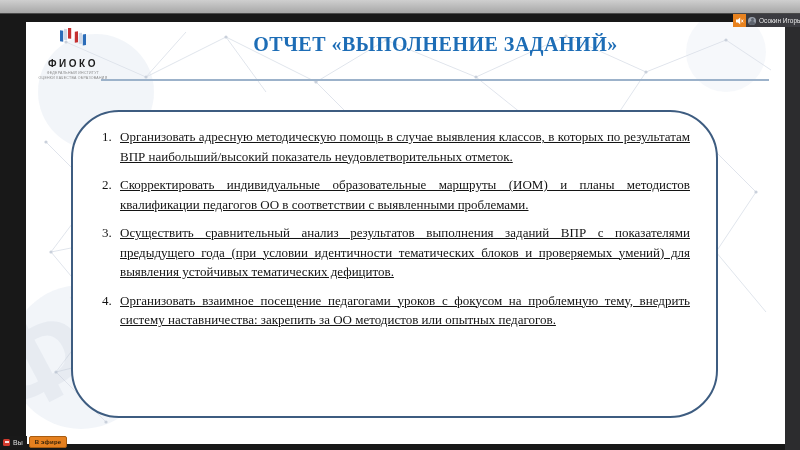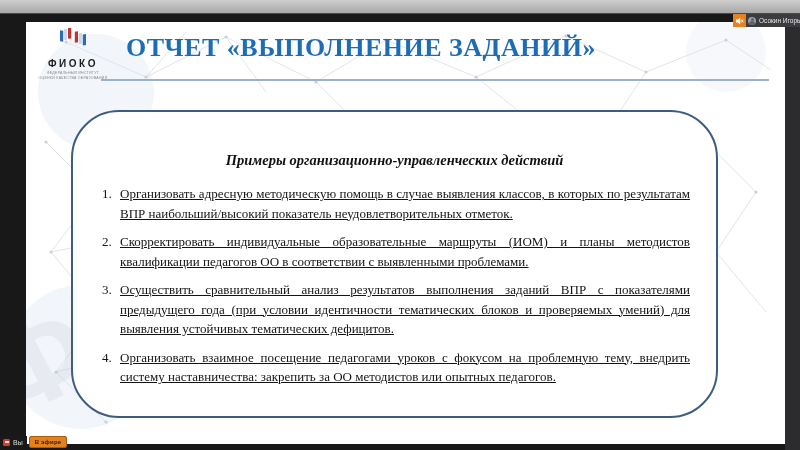--- a/index.html
+++ b/index.html
@@ -34,23 +34,23 @@
     text-align:center; z-index:2;
   }
   .logo-name {
     font-size:10px; font-weight:bold; color:#1c1c1c;
     letter-spacing:2.5px; margin-top:2px;
   }
   .logo-sub { font-size:3.5px; color:#8a8a8a; line-height:1.3; margin-top:2px; letter-spacing:.3px; }
 
   .slide-title {
     position:absolute; left:100px; right:40px; top:11px; z-index:2;
-    text-align:left;
+    text-align:center;
     font-family:"Liberation Serif", serif;
-    font-weight:bold; font-size:26px; letter-spacing:.5px;
+    font-weight:bold; font-size:20px; letter-spacing:.5px;
     color:#1d6db6;
   }
   .header-rule {
     position:absolute; left:75px; right:16px; top:57px; height:2px;
     background:#9cb2ca; z-index:2;
   }
 
   .content-box {
     position:absolute; left:45px; top:88px; width:647px; height:308px;
     background:#ffffff;
@@ -186,21 +186,20 @@
     <div class="logo-sub">
       <div>ФЕДЕРАЛЬНЫЙ ИНСТИТУТ</div>
       <div>ОЦЕНКИ КАЧЕСТВА ОБРАЗОВАНИЯ</div>
     </div>
   </div>
 
   <div class="slide-title">ОТЧЕТ «ВЫПОЛНЕНИЕ ЗАДАНИЙ»</div>
   <div class="header-rule"></div>
 
   <div class="content-box">
-    <div class="box-heading">Примеры организационно-управленческих действий</div>
     <ol class="action-list">
       <li>Организовать адресную методическую помощь в случае выявления классов, в которых по результатам ВПР наибольший/высокий показатель неудовлетворительных отметок.</li>
       <li>Скорректировать индивидуальные образовательные маршруты (ИОМ) и планы методистов квалификации педагогов ОО в соответствии с выявленными проблемами.</li>
       <li>Осуществить сравнительный анализ результатов выполнения заданий ВПР с показателями предыдущего года (при условии идентичности тематических блоков и проверяемых умений) для выявления устойчивых тематических дефицитов.</li>
       <li>Организовать взаимное посещение педагогами уроков с фокусом на проблемную тему, внедрить систему наставничества: закрепить за ОО методистов или опытных педагогов.</li>
     </ol>
   </div>
 </div>
 
 <div class="presenter-tag">

